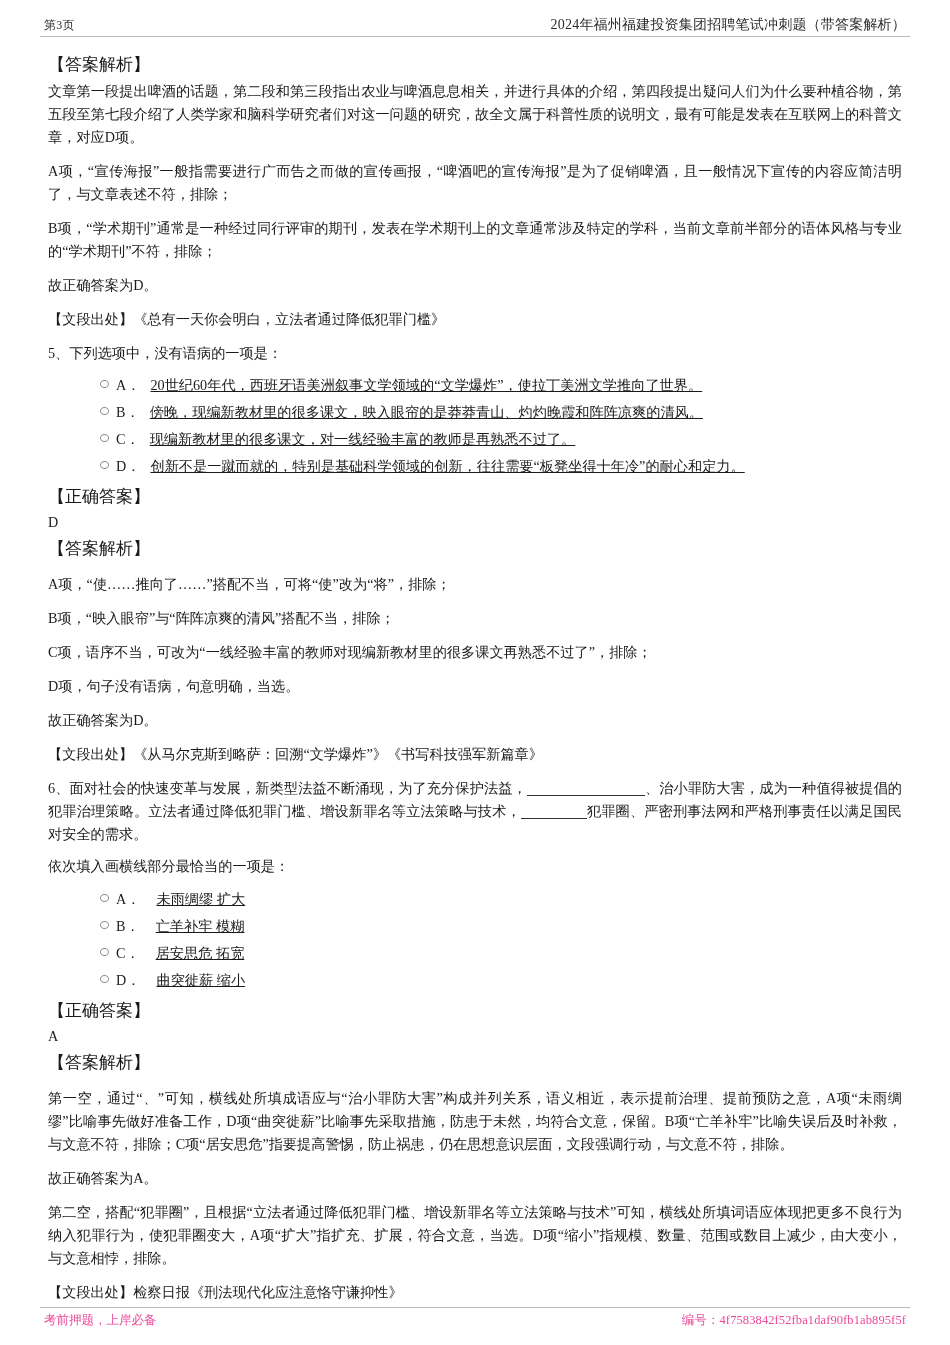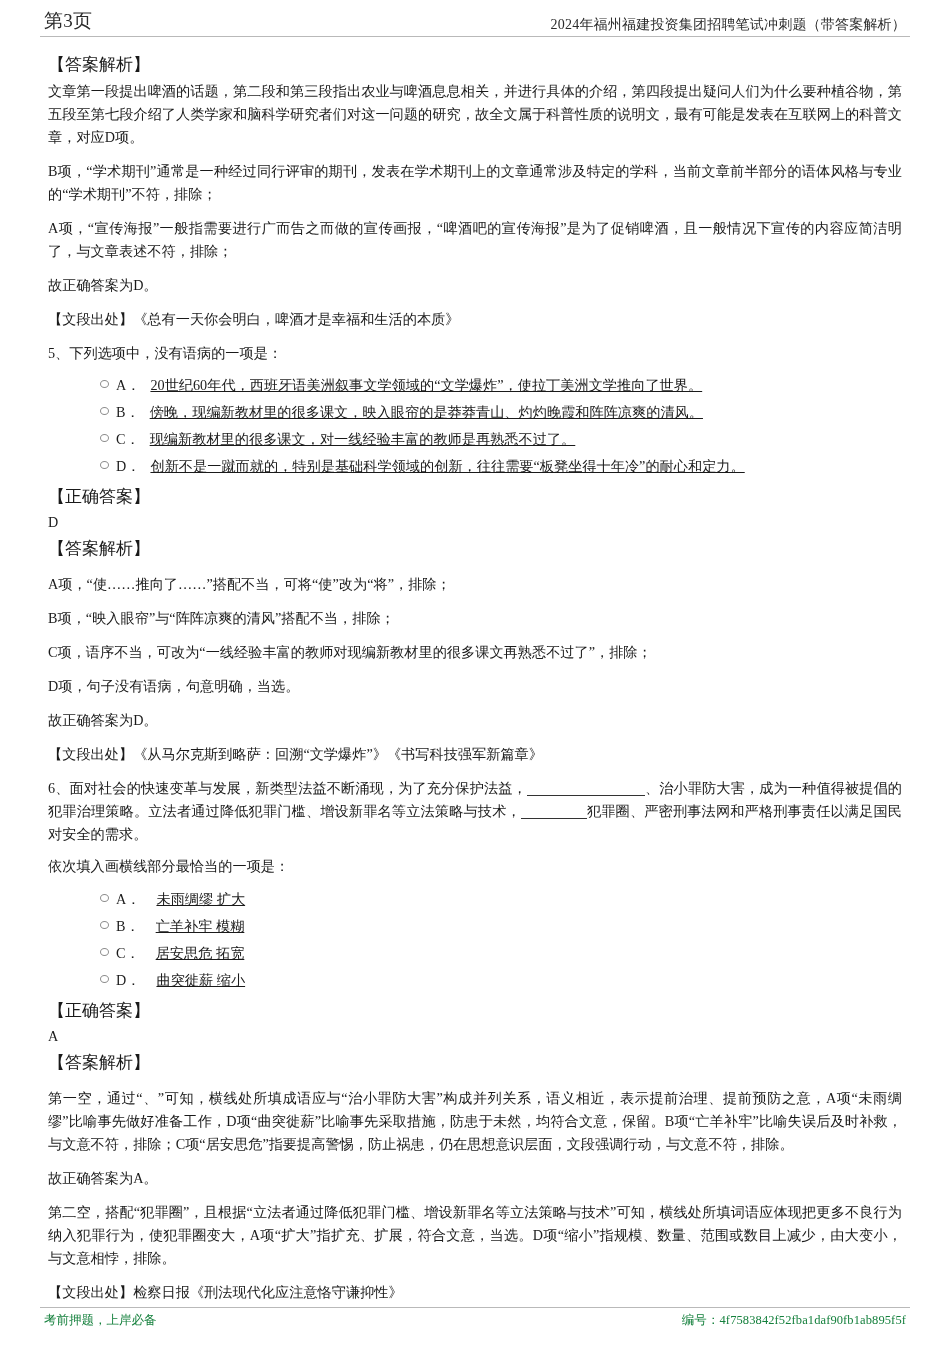--- a/index.html
+++ b/index.html
@@ -30,21 +30,21 @@
     align-items: flex-end;
     justify-content: space-between;
     height: 34px;
     padding: 0 4px 2px 4px;
     border-bottom: 1px solid #b9b9b9;
     font-size: 13.5px;
     color: #2b2b2b;
     letter-spacing: 0.2px;
   }
   .page-header .hdr-left {
-    font-size: 19px;
+    font-size: 12px;
   }
   .page-header .hdr-right {
     font-size: 14px;
     margin-top: 48px;
   }
 
   
   .content {
     padding: 14px 8px 0 8px;
     font-size: 14.2px;
@@ -124,45 +124,45 @@
     position: absolute;
     left: 40px;
     right: 40px;
     bottom: 16px;
     display: flex;
     align-items: flex-start;
     justify-content: space-between;
     padding: 4px 4px 0 4px;
     border-top: 1px solid #b9b9b9;
     font-size: 12.5px;
-    color: #15803d;
+    color: #ec4899;
   }
   .footer-code {
     font-size: 12.5px;
     letter-spacing: 0.1px;
   }
 </style>
 </head>
 <body>
 
 <div class="page">
 
   <div class="page-header">
     <div class="hdr-left">第3页</div>
     <div class="hdr-right">2024年福州福建投资集团招聘笔试冲刺题（带答案解析）</div>
   </div>
 
   <div class="content">
 
     <p class="label-line">【答案解析】</p>
     <p class="para">文章第一段提出啤酒的话题，第二段和第三段指出农业与啤酒息息相关，并进行具体的介绍，第四段提出疑问人们为什么要种植谷物，第五段至第七段介绍了人类学家和脑科学研究者们对这一问题的研究，故全文属于科普性质的说明文，最有可能是发表在互联网上的科普文章，对应D项。</p>
+    <p class="para">A项，“宣传海报”一般指需要进行广而告之而做的宣传画报，“啤酒吧的宣传海报”是为了促销啤酒，且一般情况下宣传的内容应简洁明了，与文章表述不符，排除；</p>
     <p class="para">B项，“学术期刊”通常是一种经过同行评审的期刊，发表在学术期刊上的文章通常涉及特定的学科，当前文章前半部分的语体风格与专业的“学术期刊”不符，排除；</p>
-    <p class="para">A项，“宣传海报”一般指需要进行广而告之而做的宣传画报，“啤酒吧的宣传海报”是为了促销啤酒，且一般情况下宣传的内容应简洁明了，与文章表述不符，排除；</p>
     <p class="para">故正确答案为D。</p>
-    <p class="para"><span>【文段出处】</span><span>《总有一天你会明白，啤酒才是幸福和生活的本质》</span></p>
+    <p class="para"><span>【文段出处】</span><span>《总有一天你会明白，立法者通过降低犯罪门槛》</span></p>
 
     <p class="q-stem"><span>5、</span><span>下列选项中，没有语病的一项是：</span></p>
 
     <ul class="options">
       <li class="option">
         <span class="radio"></span>
         <span class="opt-key">A．</span>
         <span class="opt-text">20世纪60年代，西班牙语美洲叙事文学领域的“文学爆炸”，使拉丁美洲文学推向了世界。</span>
       </li>
       <li class="option">

